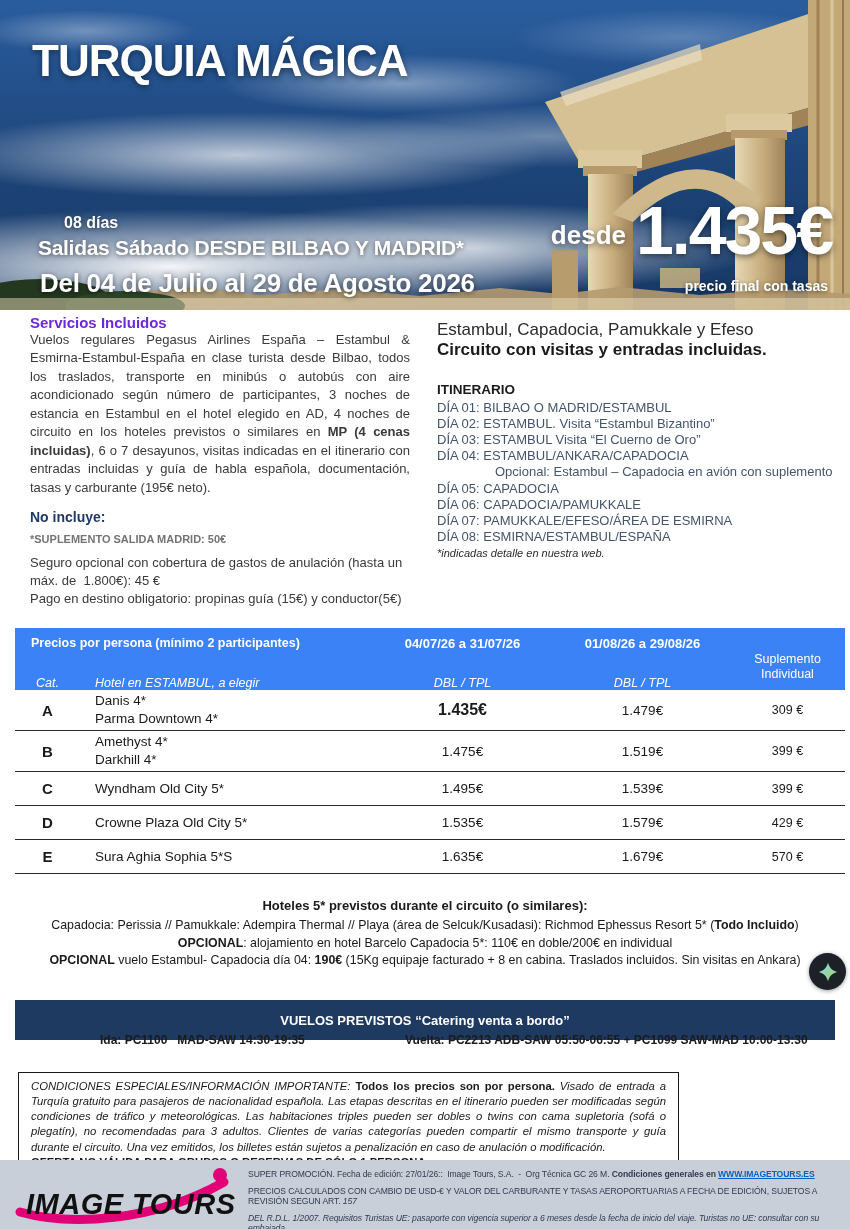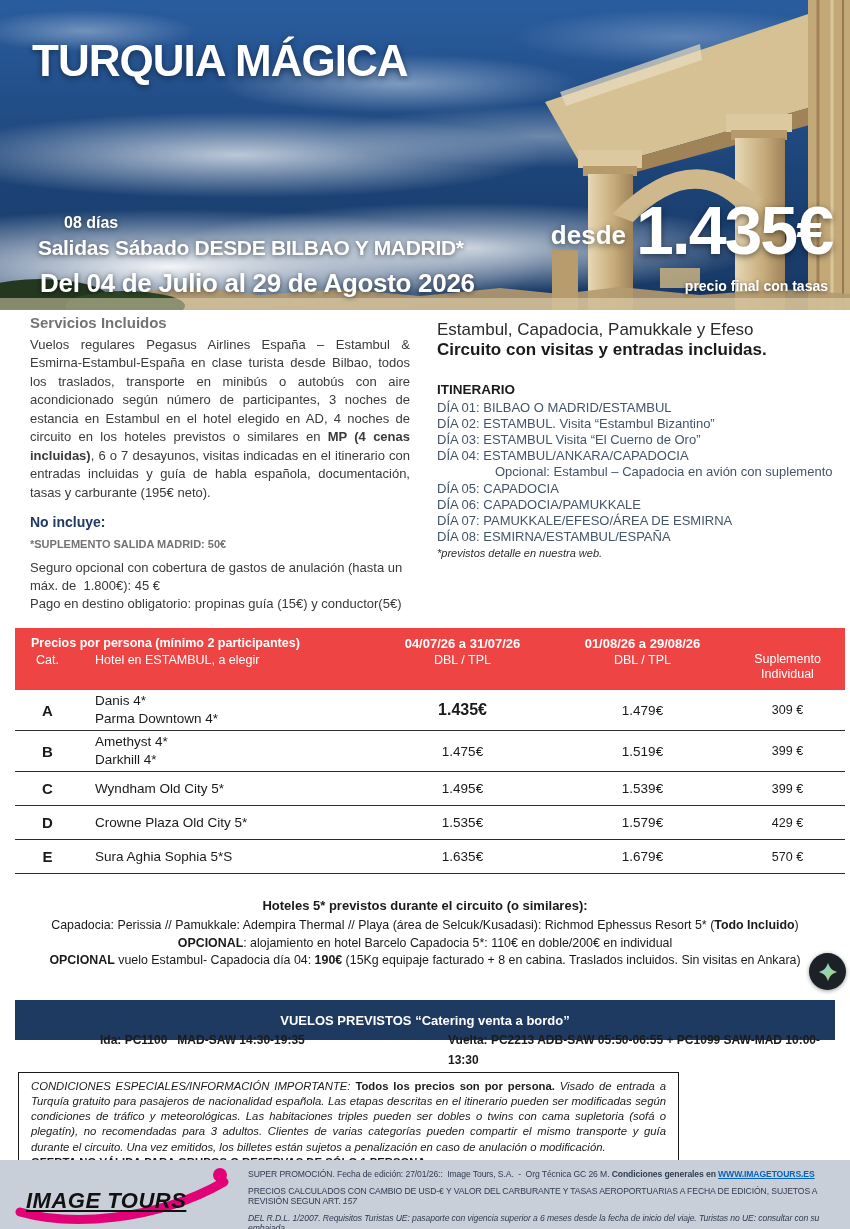--- a/index.html
+++ b/index.html
@@ -25,45 +25,45 @@
   .hero-days { position:absolute; left:64px; top:214px; color:#fff; font-size:16px; font-weight:bold; text-shadow:0 1px 4px rgba(0,0,0,.5); }
   .hero-line2 { position:absolute; left:38px; top:236px; color:#fff; font-size:21px; font-weight:bold; letter-spacing:-.3px; text-shadow:0 1px 5px rgba(0,0,0,.55); }
   .hero-line3 { position:absolute; left:40px; top:268px; color:#fff; font-size:26px; font-weight:bold; letter-spacing:-.3px; text-shadow:0 1px 5px rgba(0,0,0,.55); }
   .hero-price { position:absolute; right:18px; top:198px; display:flex; align-items:flex-end; color:#fff; text-shadow:0 2px 6px rgba(0,0,0,.5); }
   .hero-price .from { font-size:26px; font-weight:bold; margin:0 10px 12px 0; }
   .hero-price .big { font-size:68px; font-weight:bold; letter-spacing:-2px; line-height:.95; }
   .hero-price-note { position:absolute; right:22px; top:278px; color:#fff; font-size:14px; font-weight:bold; text-shadow:0 1px 4px rgba(0,0,0,.55); }
 
   
   .col-left { position:absolute; left:30px; top:314px; width:380px; color:#3a3a3a; }
-  .col-left h3 { color:#737373; font-size:15px; margin-bottom:5px; }
+  .col-left h3 { color:#6d28d9; font-size:15px; }
   .col-left p.services { font-size:13px; line-height:1.42; text-align:justify; }
   .col-left .ni-head { color:#1f3864; font-size:14px; margin-top:12px; margin-bottom:8px; }
   .col-left .mad-sup { color:#737373; font-size:11px; font-weight:bold; margin-bottom:9px; }
   .col-left .small-line { font-size:13px; line-height:1.4; white-space:pre-wrap; }
   .bold { font-weight:bold; }
 
   .col-right { position:absolute; left:437px; top:320px; width:400px; }
   .col-right .ov1 { font-size:17px; color:#2b2b2b; }
   .col-right .ov2 { font-size:17px; color:#1a1a1a; font-weight:bold; margin-bottom:22px; }
   .col-right .itin-head { font-size:13.5px; color:#1a1a1a; font-weight:bold; margin-bottom:3px; }
   .itin-line { font-size:13px; color:#44546a; line-height:1.24; }
   .itin-line.opt { padding-left:58px; }
   .itin-foot { font-size:11px; color:#2b2b2b; font-style:italic; margin-top:2px; }
 
   
   .ptable { position:absolute; left:15px; top:628px; width:830px; }
   .ptable-head { display:grid; grid-template-columns:65px 290px 185px 175px 115px; grid-template-rows:30px 32px;
-    background:#ef4444; color:#fff; }
+    background:#3b82f6; color:#fff; }
   .ptable-head .caption { grid-column:1/3; grid-row:1; padding-left:16px; display:flex; align-items:center; font-size:12.5px; font-weight:bold; }
   .ptable-head .period { display:flex; align-items:center; justify-content:center; font-size:13px; font-weight:bold; }
   .ptable-head .p1 { grid-column:3; grid-row:1; }
   .ptable-head .p2 { grid-column:4; grid-row:1; }
   .ptable-head .supp { grid-column:5; grid-row:1/3; display:flex; flex-direction:column; justify-content:flex-end; align-items:center; padding-bottom:7px; font-size:12.5px; line-height:1.25; }
-  .ptable-head .h2cell { display:flex; align-items:flex-end; padding-bottom:23px; font-size:12.5px; }
+  .ptable-head .h2cell { display:flex; align-items:flex-end; padding-bottom:0; font-size:12.5px;font-style:italic; }
   .ptable-head .cat { grid-column:1; grid-row:2; justify-content:center; }
   .ptable-head .hotel { grid-column:2; grid-row:2; padding-left:15px; }
   .ptable-head .dbl { justify-content:center; }
   .ptable-head .d1 { grid-column:3; grid-row:2; }
   .ptable-head .d2 { grid-column:4; grid-row:2; }
   .prow { display:grid; grid-template-columns:65px 290px 185px 175px 115px; align-items:center;
     border-bottom:1.5px solid #2b2b2b; color:#1a1a1a; }
   .prow .c-cat { text-align:center; font-weight:bold; font-size:15px; }
   .prow .c-hotel { padding-left:15px; font-size:13.5px; line-height:1.3; }
   .prow .c-p { text-align:center; font-size:13.5px; }
@@ -73,37 +73,37 @@
 
   
   .notes { position:absolute; left:15px; top:898px; width:820px; text-align:center; color:#1a1a1a; }
   .notes .nh { font-size:13px; font-weight:bold; margin-bottom:4px; }
   .notes .nl { font-size:12.4px; line-height:1.42; }
 
   
   .fl-bar { position:absolute; left:15px; top:1000px; width:820px; height:40px; background:#1f3a61; color:#fff;
     display:flex; align-items:center; justify-content:center; font-size:13px; font-weight:bold; }
   .fl-rows { position:absolute; left:0; top:1030px; width:850px; font-weight:bold; color:#1a1a1a; font-size:12px; }
-  .fl-row { display:flex; line-height:1.7; white-space:pre-wrap;gap:43px; }
+  .fl-row { display:flex; line-height:1.7; white-space:pre-wrap; }
   .fl-row .ida { width:405px; padding-left:100px; }
   .fl-row .vuelta { flex:1; }
 
   
   .cond { position:absolute; left:18px; top:1072px; width:661px; border:1.6px solid #1a1a1a; background:#fff;
     padding:6px 12px 7px 12px; font-size:11.3px; line-height:1.34; color:#1a1a1a; text-align:justify; }
   .cond .it { font-style:italic; }
   .cond .b { font-weight:bold; }
   .cond .last { display:block; font-weight:bold; }
 
   
   .footer { position:absolute; left:0; top:1160px; width:850px; height:69px; background:#c9cfd8; }
   .logo { position:absolute; left:14px; top:6px; width:230px; height:58px; }
   .logo svg { position:absolute; left:0; top:0; }
-  .logo .ltext { position:absolute; left:12px; top:22px; font-size:22px; font-weight:bold; font-style:italic;
-    letter-spacing:.5px; color:#111; z-index:2;text-decoration:underline; }
+  .logo .ltext { position:absolute; left:12px; top:22px; font-size:29px; font-weight:bold; font-style:italic;
+    letter-spacing:.5px; color:#111; z-index:2; }
   .ftext { position:absolute; left:248px; top:9px; width:594px; color:#2f3b52; font-size:8.6px; letter-spacing:-.1px; }
   .ftext .fl1 { margin-bottom:7px; white-space:pre-wrap; }
   .ftext .fl2 { margin-bottom:7px; }
   .ftext .fl3 { font-style:italic; }
   .ftext .fb { font-weight:bold; }
   .ftext a.flink { color:#0563c1; font-weight:bold; text-decoration:underline; cursor:pointer; }
   .ftext .it157 { font-style:italic; }
 
   
   .widget { position:absolute; left:809px; top:953px; width:37px; height:37px; border-radius:50%;
@@ -181,21 +181,21 @@
     <div class="itin-head">ITINERARIO</div>
     <div class="itin-line">DÍA 01: BILBAO O MADRID/ESTAMBUL</div>
     <div class="itin-line">DÍA 02: ESTAMBUL. Visita “Estambul Bizantino”</div>
     <div class="itin-line">DÍA 03: ESTAMBUL Visita “El Cuerno de Oro”</div>
     <div class="itin-line">DÍA 04: ESTAMBUL/ANKARA/CAPADOCIA</div>
     <div class="itin-line opt">Opcional: Estambul – Capadocia en avión con suplemento</div>
     <div class="itin-line">DÍA 05: CAPADOCIA</div>
     <div class="itin-line">DÍA 06: CAPADOCIA/PAMUKKALE</div>
     <div class="itin-line">DÍA 07: PAMUKKALE/EFESO/ÁREA DE ESMIRNA</div>
     <div class="itin-line">DÍA 08: ESMIRNA/ESTAMBUL/ESPAÑA</div>
-    <div class="itin-foot">*previstos detalle en nuestra web.</div>
+    <div class="itin-foot">*indicadas detalle en nuestra web.</div>
   </div>
 
   <div class="ptable">
     <div class="ptable-head">
       <div class="caption">Precios por persona (mínimo 2 participantes)</div>
       <div class="period p1">04/07/26 a 31/07/26</div>
       <div class="period p2">01/08/26 a 29/08/26</div>
       <div class="supp">
         <span>Suplemento</span>
         <span>Individual</span>

